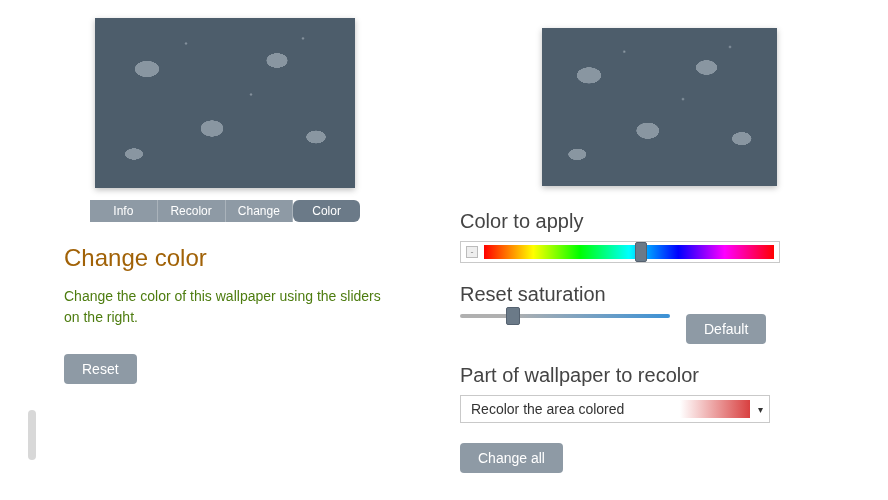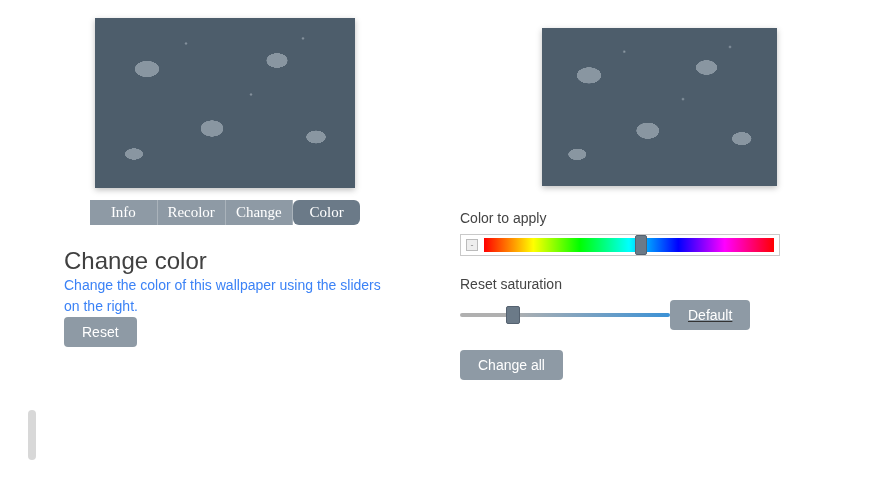--- a/index.html
+++ b/index.html
@@ -52,55 +52,56 @@
   .right-col .preview { width: 235px; height: 158px; margin: 0 auto 24px auto; }
   .tabs {
     display: flex;
     width: 270px;
     margin: 0 auto;
   }
   .tab {
     flex: 1;
     text-align: center;
     padding: 4px 0;
-    font-size: 15px;
+    font-size: 12px;
     color: #fff;
     background: #8e9aa5;
     cursor: pointer;
     border-right: 1px solid rgba(255,255,255,.25);
-    font-family: Liberation Serif, serif;
   }
   .tab:last-child { border-right: none; border-radius: 6px; }
   .tab.active { background: #6b7a88; }
   .panel {
     padding: 22px 4px 0 4px;
   }
   .panel-title {
     font-size: 24px;
     font-weight: 300;
-    color: #404040;
+    color: #a16207;
+    margin-bottom: 14px;
   }
   .panel-desc {
     font-size: 14px;
-    color: #3b82f6;
+    color: #4d7c0f;
     line-height: 1.5;
+    margin-bottom: 26px;
   }
   .btn {
     display: inline-block;
     background: #8e9aa5;
     color: #fff;
     border: none;
     border-radius: 4px;
     padding: 7px 18px;
     font-size: 14px;
     cursor: pointer;
     font-family: inherit;
   }
   .field-label {
-    font-size: 14px;
+    font-size: 20px;
     color: #444;
     margin-bottom: 8px;
   }
   .field-group { margin-bottom: 20px; }
   .hue-wrap {
     border: 1px solid #c9c9c9;
     padding: 3px 5px;
     display: flex;
     align-items: center;
     gap: 6px;
@@ -130,22 +131,22 @@
     top: -3px;
     width: 12px;
     height: 20px;
     background: #6b7a88;
     border-radius: 2px;
     transform: translateX(-50%);
     border: 1px solid #556270;
   }
   .sat-row {
     display: flex;
-    align-items: center;
-    text-decoration: underline;
+    align-items: flex-start;
+    gap: 16px;
   }
   .slider-track {
     width: 210px;
     height: 4px;
     position: relative;
     border-radius: 2px;
     cursor: pointer;
   }
   .sat-track {
     background: linear-gradient(to right, #b0b0b0 0%, #b0b0b0 25%, #3b91d6 100%);
@@ -240,17 +241,25 @@
     <div class="field-group">
       <div class="field-label">Reset saturation</div>
       <div class="sat-row">
         <div class="slider-track sat-track">
           <div class="slider-thumb" id="sat-thumb" style="left: 25%;"></div>
         </div>
         <button class="btn">Default</button>
       </div>
     </div>
 
+    <div class="field-group">
+      <div class="field-label">Part of wallpaper to recolor</div>
+      <div class="select-wrap">
+        <span>Recolor the area colored</span>
+        <div class="swatch" id="recolor-swatch" style="background: linear-gradient(to right, rgb(255, 255, 255), rgb(216, 64, 64));"></div>
+        <span class="dropdown-arrow">▾</span>
+      </div>
+    </div>
 
     <button class="btn">Change all</button>
 
   </div>
 </div>
 
 </body></html>

